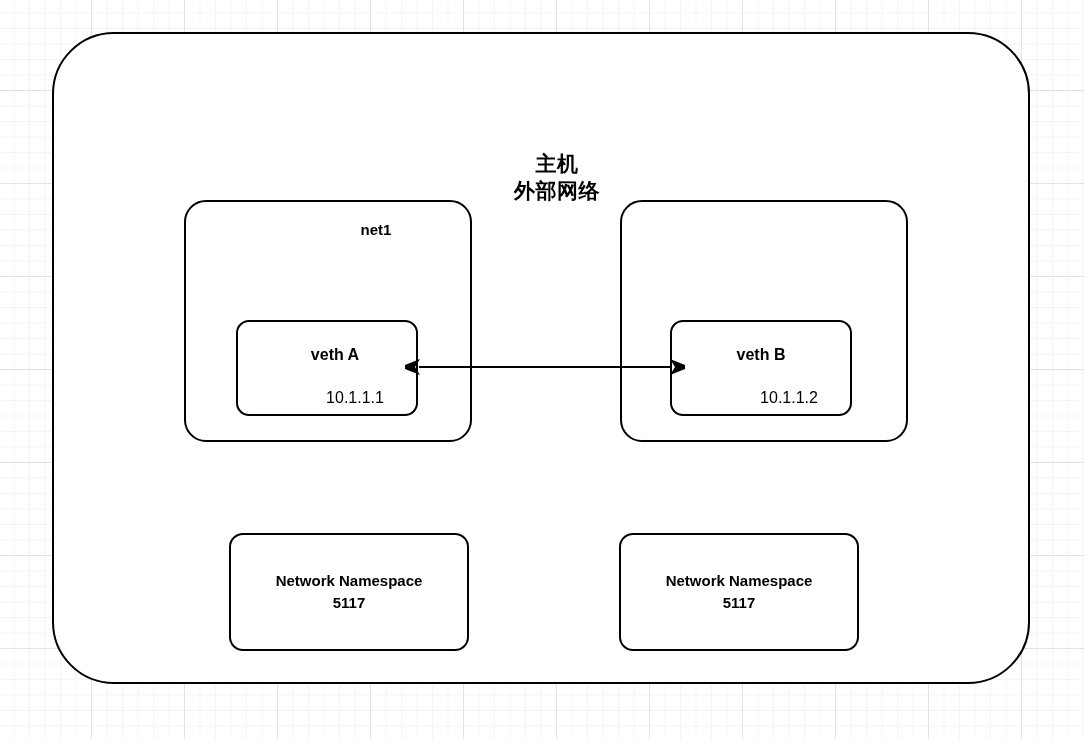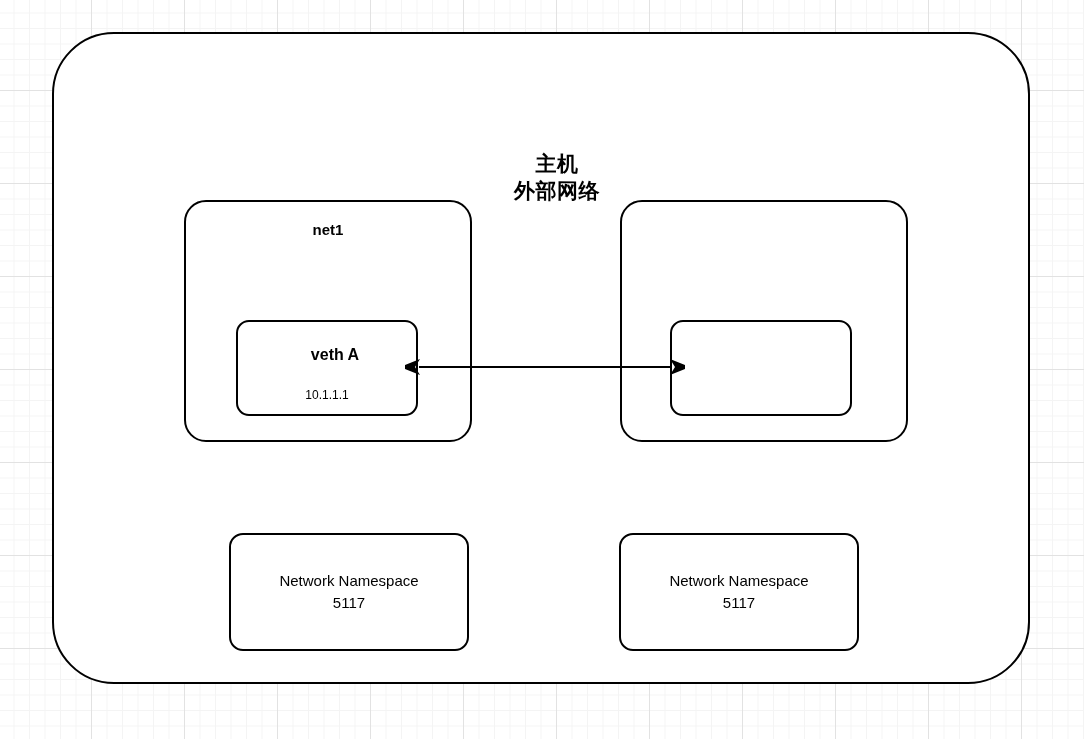--- a/index.html
+++ b/index.html
@@ -94,46 +94,47 @@
     letter-spacing: 0.5px;
     margin-top: 48px;
   }
 
   .net-title {
     top: 220px;
     width: 288px;
     font-size: 15px;
     font-weight: bold;
   }
-  .net1-title { left: 184px; }
+  .net1-title { left: 184px; padding-left: 48px; }
   .net2-title { left: 620px; }
 
   .veth-name {
     top: 345px;
     width: 182px;
     font-size: 16px;
     font-weight: bold;
   }
   .veth-a-name { left: 244px; }
   .veth-b-name { left: 670px; }
 
   .veth-ip {
     top: 388px;
     width: 182px;
-    font-size: 12px;
+    font-size: 16px;
     font-weight: normal;
+    padding-left: 28px;
   }
   .veth-a-ip { left: 236px; }
   .veth-b-ip { left: 670px; }
 
   .ns-text {
     top: 570px;
     width: 240px;
     font-size: 15px;
-    font-weight: normal;
+    font-weight: bold;
     line-height: 1.45;
   }
   .ns-left-text  { left: 229px; }
   .ns-right-text { left: 619px; }
 
   
   .connector {
     position: absolute;
     left: 405px;
     top: 348px;
@@ -154,20 +155,22 @@
   <div class="box net-box net1-box"></div>
   <div class="label net-title net1-title">net1</div>
 
   <div class="box net-box net2-box"></div>
 
   <div class="box veth-box veth-a-box"></div>
   <div class="label veth-name veth-a-name">veth A</div>
   <div class="label veth-ip veth-a-ip">10.1.1.1</div>
 
   <div class="box veth-box veth-b-box"></div>
+  <div class="label veth-name veth-b-name">veth B</div>
+  <div class="label veth-ip veth-b-ip">10.1.1.2</div>
 
   <svg class="connector" viewBox="0 0 280 40" width="280" height="40" xmlns="http://www.w3.org/2000/svg">
     <defs>
       <marker id="arrow-left" markerWidth="11" markerHeight="11" refX="9.5" refY="4" orient="auto" markerUnits="strokeWidth">
         <path d="M 10,0 L 0,4 L 10,8 L 7.5,4 Z" fill="#000000"></path>
       </marker>
       <marker id="arrow-right" markerWidth="11" markerHeight="11" refX="0.5" refY="4" orient="auto" markerUnits="strokeWidth">
         <path d="M 0,0 L 10,4 L 0,8 L 2.5,4 Z" fill="#000000"></path>
       </marker>
     </defs>

